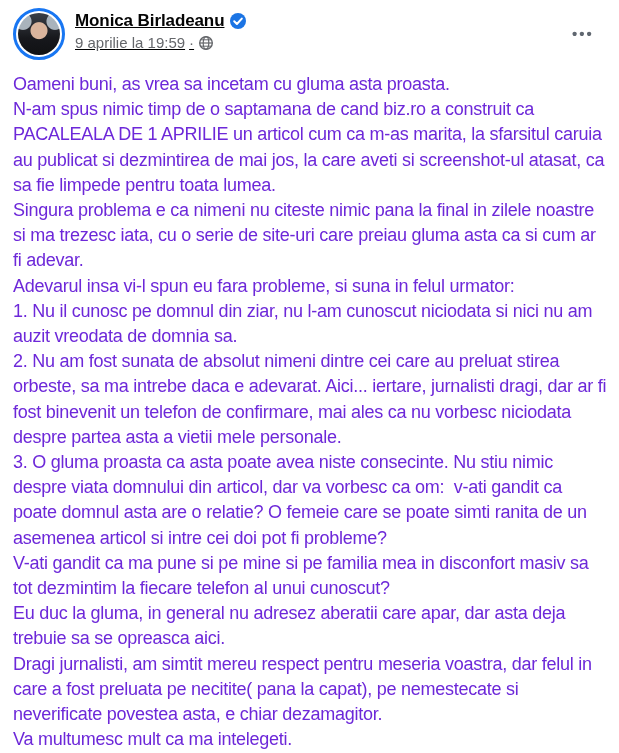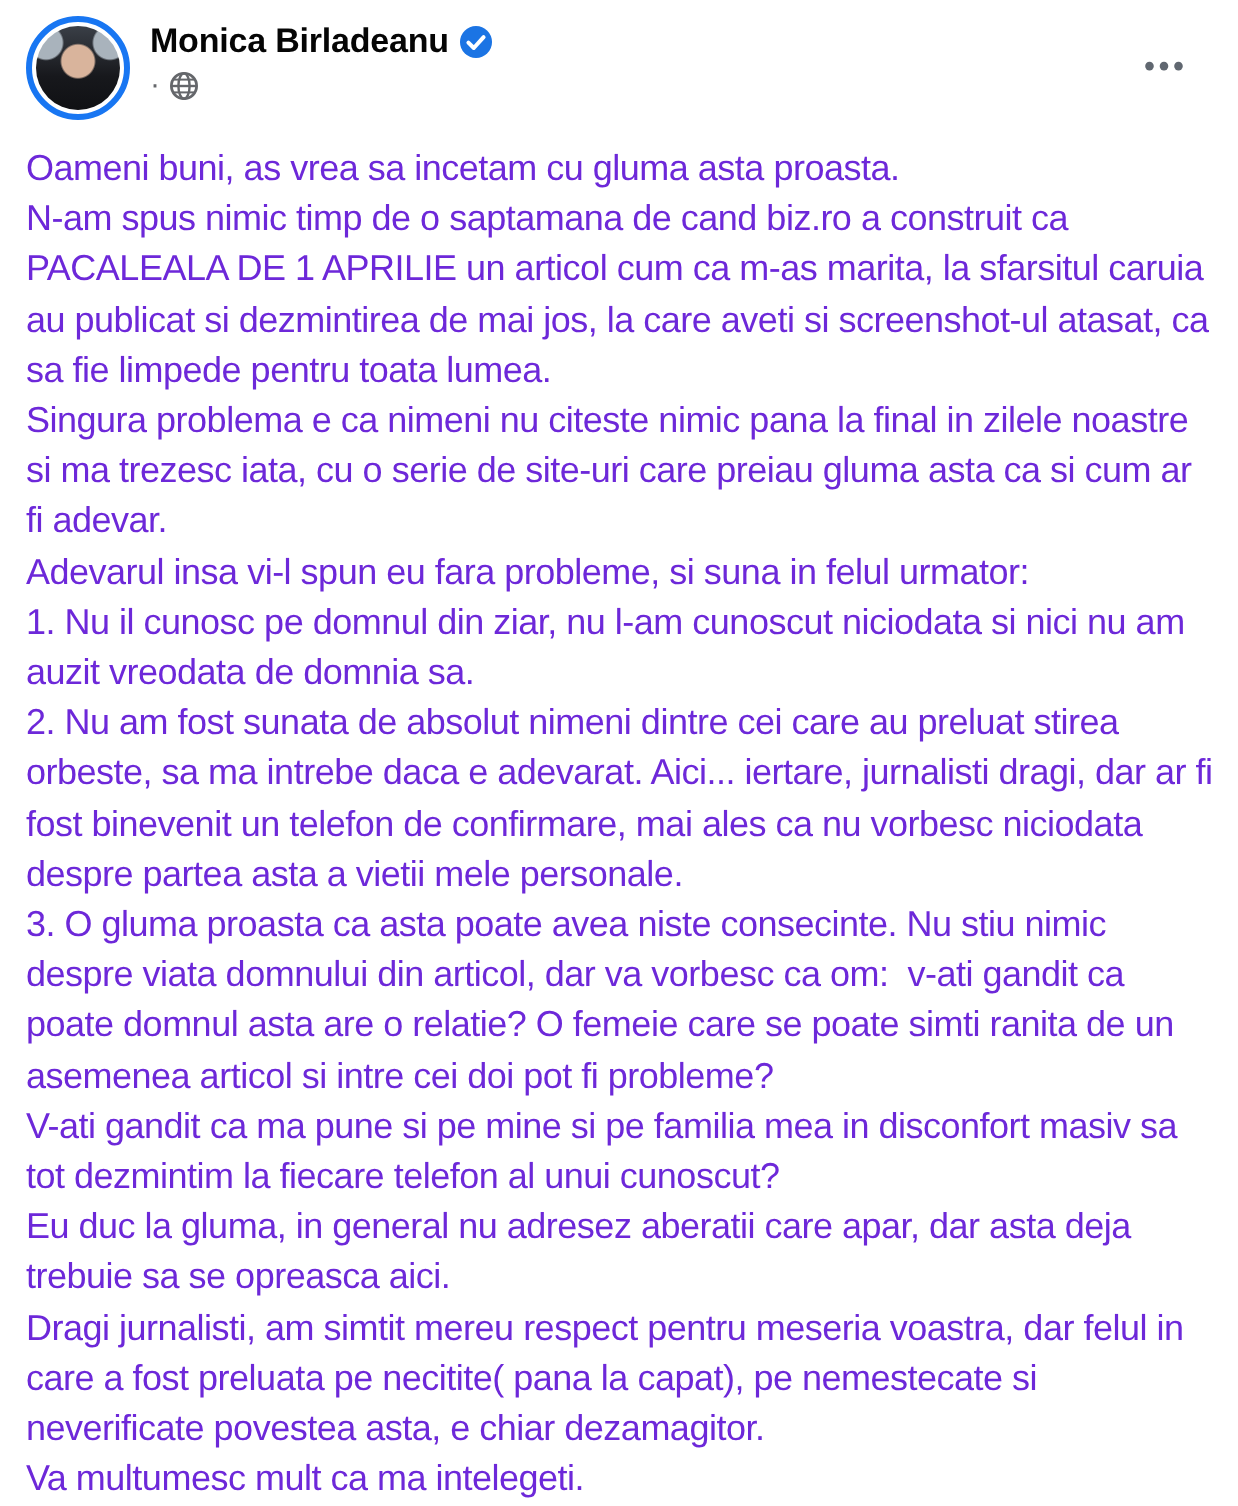--- a/index.html
+++ b/index.html
@@ -13,20 +13,21 @@
     height: 753px;
     background: #ffffff;
     font-family: "Liberation Sans", sans-serif;
     overflow: hidden;
   }
   
   .header {
     display: flex;
     align-items: flex-start;
     padding: 8px 16px 0 13px;
+    text-decoration: underline;
   }
   .avatar-ring {
     width: 42px;
     height: 42px;
     border: 3px solid #1876f2;
     padding: 2px;
     border-radius: 50%;
     flex: 0 0 auto;
     cursor: pointer;
     background: #ffffff;
@@ -118,20 +119,21 @@
       <div class="name-row">
         <span class="author-name">Monica Birladeanu</span>
         <span class="verified-badge">
           <svg viewBox="0 0 16 16" width="16" height="16">
             <circle cx="8" cy="8" r="8" fill="#1b74e4"></circle>
             <path d="M4.2 8.3 L6.9 11 L11.8 5.6" fill="none" stroke="#ffffff" stroke-width="2" stroke-linecap="round" stroke-linejoin="round"></path>
           </svg>
         </span>
       </div>
       <div class="meta-row">
+        <span class="timestamp">9 aprilie la 19:59</span>
         <span>·</span>
         <span class="globe-icon">
           <svg viewBox="0 0 14 14" width="14" height="14">
             <circle cx="7" cy="7" r="6.3" fill="none" stroke="#65676b" stroke-width="1.4"></circle>
             <ellipse cx="7" cy="7" rx="2.8" ry="6.3" fill="none" stroke="#65676b" stroke-width="1.2"></ellipse>
             <line x1="0.7" y1="7" x2="13.3" y2="7" stroke="#65676b" stroke-width="1.2"></line>
             <line x1="1.6" y1="3.8" x2="12.4" y2="3.8" stroke="#65676b" stroke-width="1"></line>
             <line x1="1.6" y1="10.2" x2="12.4" y2="10.2" stroke="#65676b" stroke-width="1"></line>
           </svg>
         </span>

